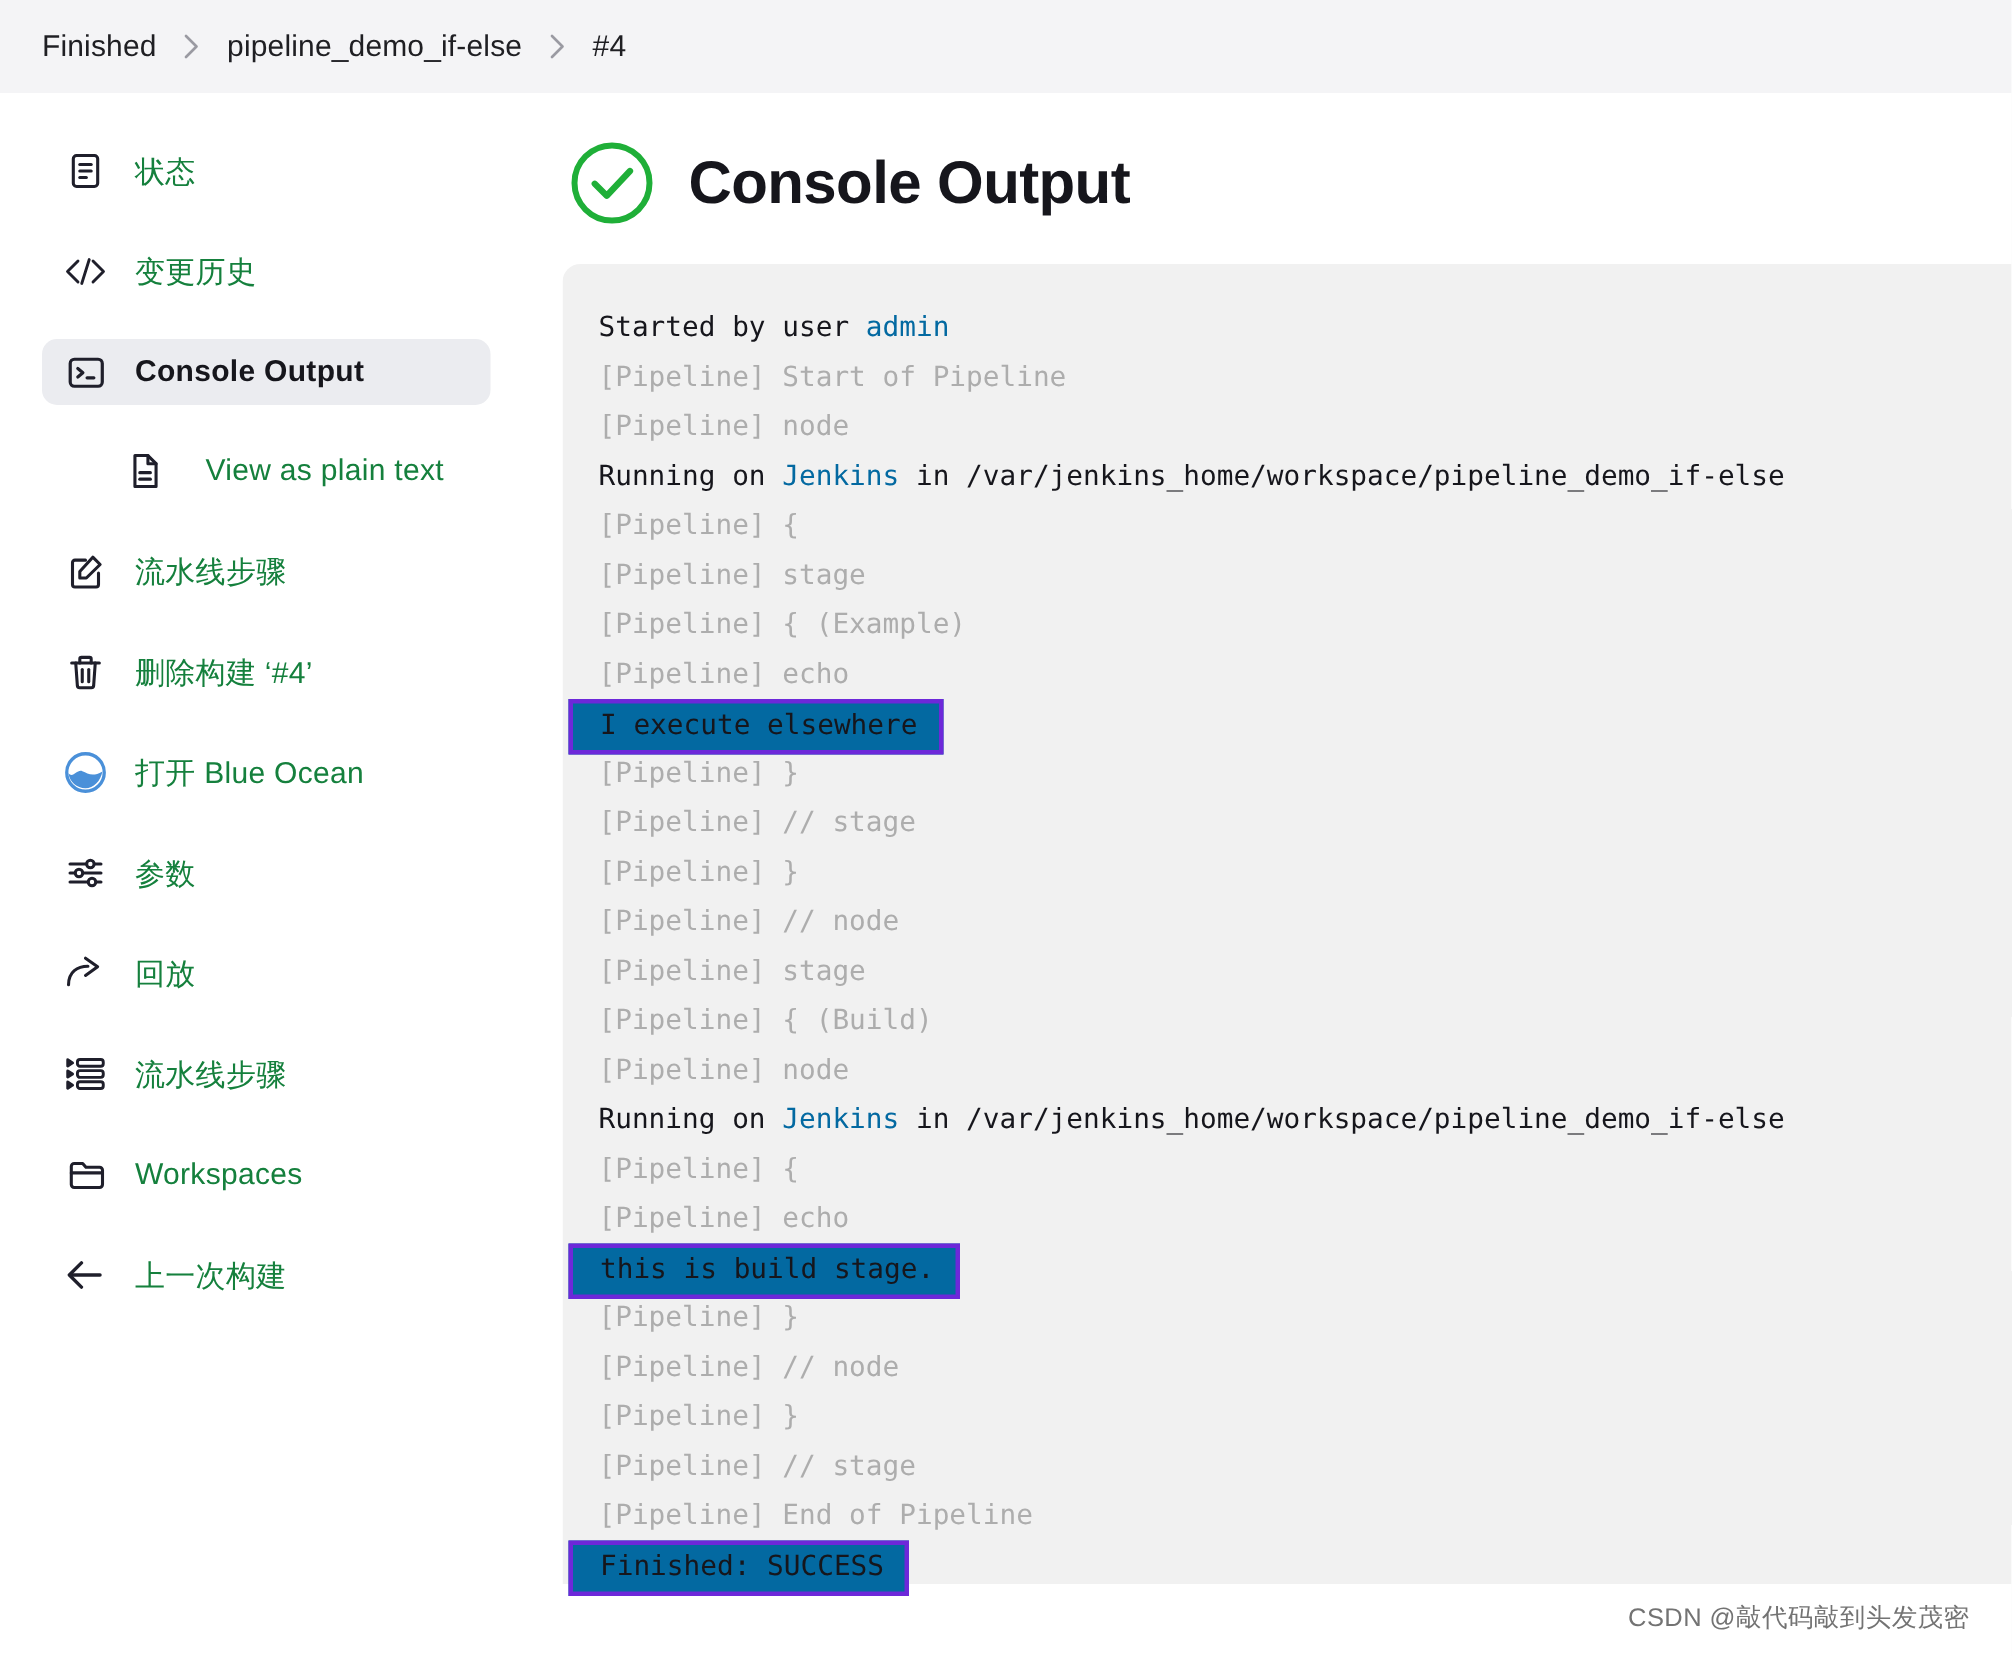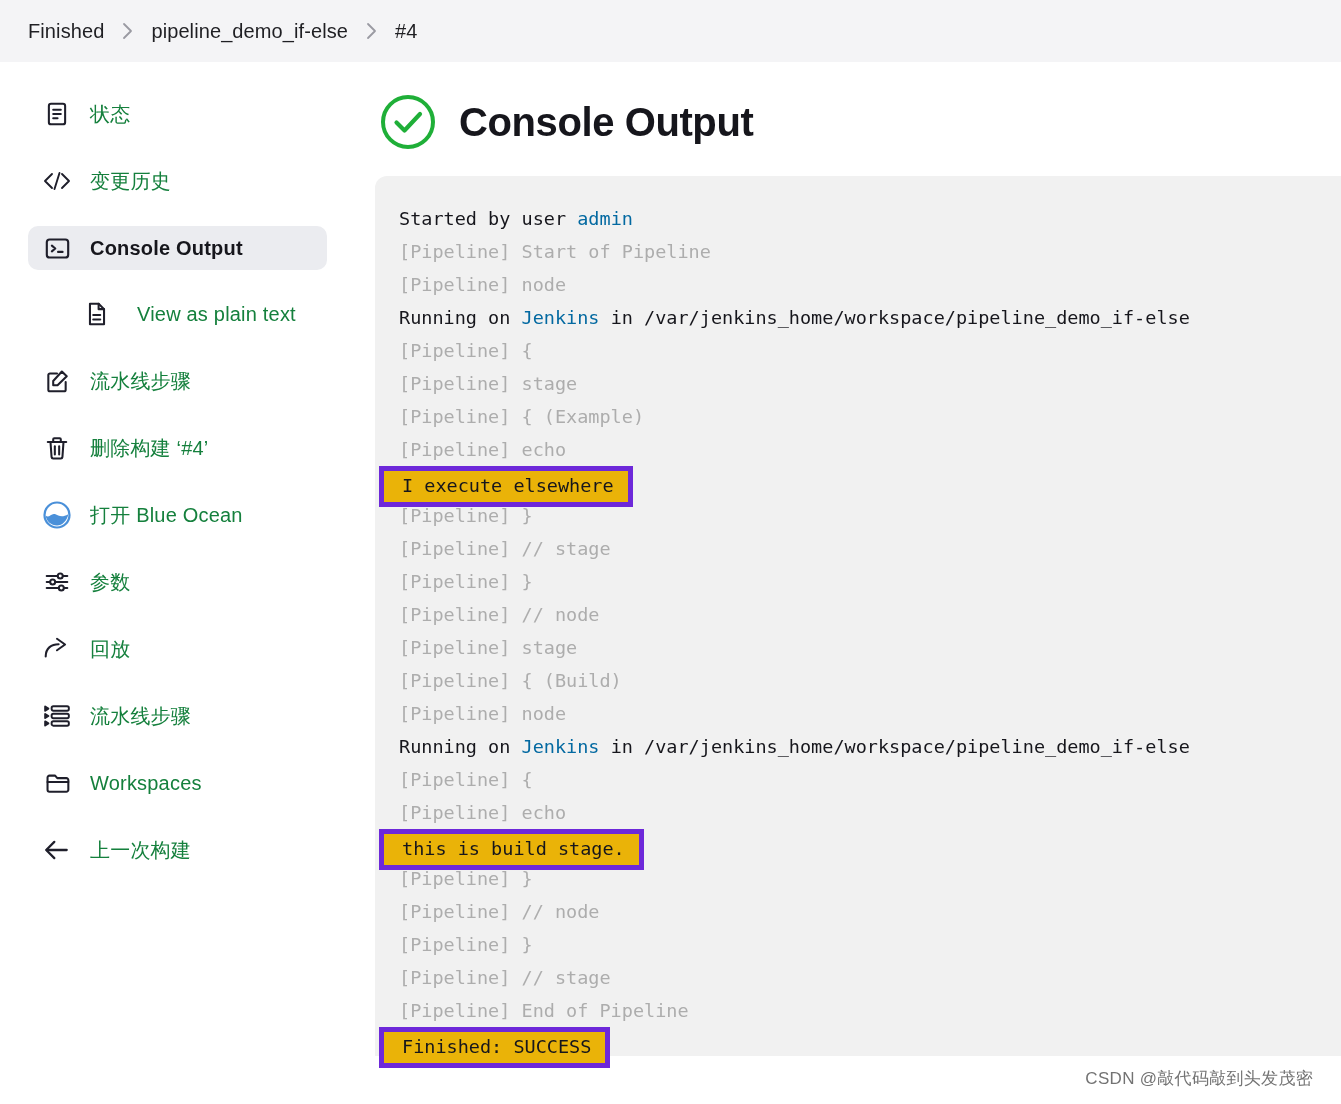--- a/index.html
+++ b/index.html
@@ -127,22 +127,22 @@
     height: 33px;
     color: #16161c;
     white-space: pre;
     padding-left: 24px;
     position: relative;
   }
   .log-line.dim { color: #adadad; }
   .lnk { color: #0369a1; }
   .boxed {
     display: inline-block;
-    background: #eab308;
-    border: 5px solid #6d28d9;
+    background: #0369a1;
+    border: 3px solid #6d28d9;
     padding: 1px 14px 3px 18px;
     margin-left: -20px;
     line-height: 27px;
     position: relative;
     top: 0px;
   }
 
   
   .watermark {
     position: absolute;

